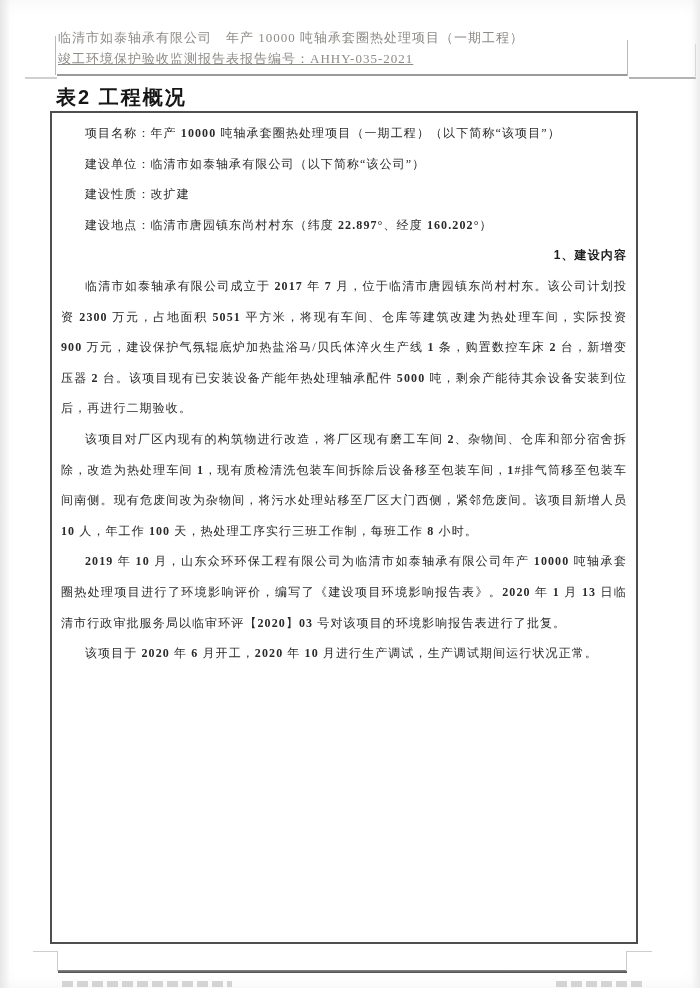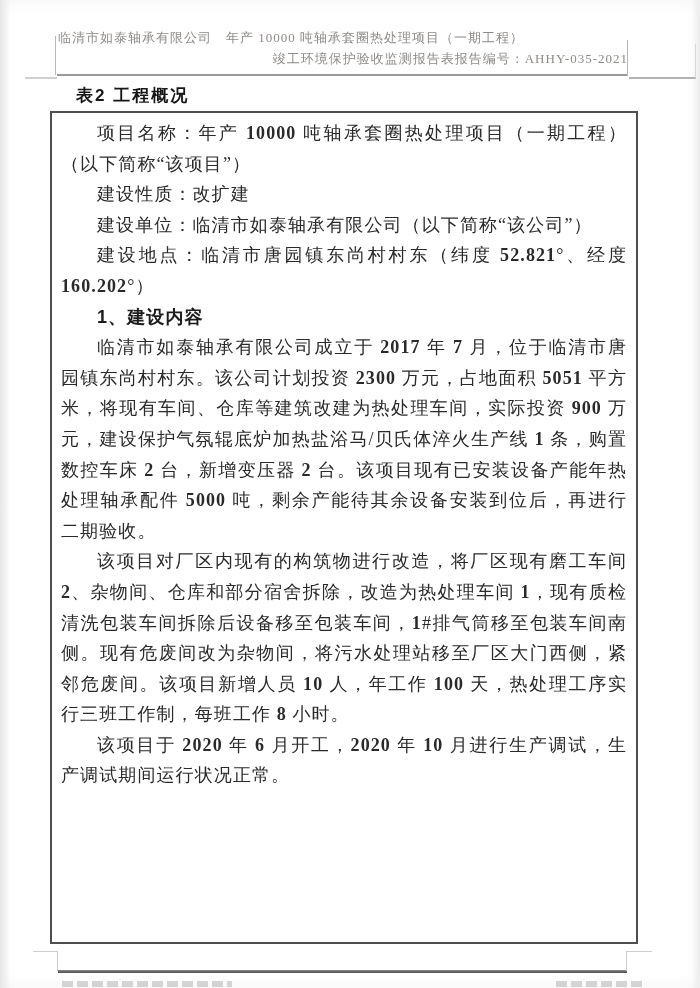--- a/index.html
+++ b/index.html
@@ -17,55 +17,55 @@
   .edge{position:absolute;top:0;height:988px;pointer-events:none;}
   .edge.left{left:0;width:10px;background:linear-gradient(90deg,#e7e7e7,rgba(255,255,255,0));}
   .edge.right{right:0;width:8px;background:linear-gradient(270deg,#ececec,rgba(255,255,255,0));}
 
   
   .doc-header{
     position:absolute;left:58px;top:27px;width:570px;
     color:var(--muted,#8e8b87);
     font-size:13px;line-height:21px;letter-spacing:1px;
   }
-  .doc-header .row2{display:flex;justify-content:flex-end;}
+  .doc-header .row2{display:flex;justify-content:flex-start;text-decoration:underline;}
 
   
   .rule{position:absolute;background:#9a9a9a;}
   .hr-left-tick{left:55px;top:36px;width:1px;height:39px;background:#b8b8b8;}
   .hr-main{left:57px;top:74px;width:571px;height:2px;background:#9a9a9a;}
   .hr-left-step{left:25px;top:77px;width:32px;height:2px;background:#d0d0d0;}
   .hr-right-tick{left:627px;top:40px;width:1px;height:36px;background:#b8b8b8;}
   .hr-right-ext{left:629px;top:77px;width:67px;height:2px;background:#b3b3b3;}
   .hr-right-outer{left:695px;top:44px;width:1px;height:34px;background:#d8d8d8;}
 
   .section-title{
-    position:absolute;left:76px;top:84px;
+    position:absolute;left:56px;top:84px;
     font-family:"Liberation Sans","DejaVu Sans",sans-serif;
-    font-weight:bold;font-size:17px;color:#161616;letter-spacing:2px;
+    font-weight:bold;font-size:20px;color:#161616;letter-spacing:2px;
   }
 
   
   .content-box{
     position:absolute;left:50px;top:111px;width:588px;height:833px;
     border:2px solid #4e4e4e;background:#fff;
     box-sizing:border-box;
     padding:5px 9px 0 9px;
     overflow:hidden;
   }
   .para, .sub-heading{
     margin:0;
-    font-size:18px;line-height:30.6px;letter-spacing:1.1px;
+    font-size:12px;line-height:30.6px;letter-spacing:1.1px;
     color:var(--ink,#2a2a2a);
     text-align:justify;
     text-indent:2em;
   }
   .sub-heading{
     font-family:"Liberation Sans","DejaVu Sans",sans-serif;
-    font-weight:bold;color:#1c1c1c;text-align:left;
+    font-weight:bold;color:#1c1c1c;text-align:right;
   }
   .num{font-weight:bold;}
 
   
   .fl-left-step-h{left:33px;top:951px;width:24px;height:1px;background:#cdcdcd;}
   .fl-left-step-v{left:57px;top:951px;width:1px;height:20px;background:#cdcdcd;}
   .footer-line{left:58px;top:970px;width:569px;height:3px;background:linear-gradient(#8a8a8a,#4d4d4d);}
   .fl-right-step-v{left:626px;top:951px;width:1px;height:20px;background:#cdcdcd;}
   .fl-right-step-h{left:626px;top:951px;width:26px;height:1px;background:#cdcdcd;}
 
@@ -96,26 +96,27 @@
   <div class="rule hr-main"></div>
   <div class="rule hr-left-step"></div>
   <div class="rule hr-right-tick"></div>
   <div class="rule hr-right-ext"></div>
   <div class="rule hr-right-outer"></div>
 
   <div class="section-title">表2 工程概况</div>
 
   <div class="content-box">
     <p class="para">项目名称：年产 <span class="num">10000</span> 吨轴承套圈热处理项目（一期工程）（以下简称“该项目”）</p>
+    <p class="para">建设单位：临清市如泰轴承有限公司（以下简称“该公司”）</p>
     <p class="para">建设性质：改扩建</p>
-    <p class="para">建设单位：临清市如泰轴承有限公司（以下简称“该公司”）</p>
-    <p class="para">建设地点：临清市唐园镇东尚村村东（纬度 <span class="num">52.821</span>°、经度 <span class="num">160.202</span>°）</p>
+    <p class="para">建设地点：临清市唐园镇东尚村村东（纬度 <span class="num">22.897</span>°、经度 <span class="num">160.202</span>°）</p>
     <p class="sub-heading">1、建设内容</p>
     <p class="para">临清市如泰轴承有限公司成立于 <span class="num">2017</span> 年 <span class="num">7</span> 月，位于临清市唐园镇东尚村村东。该公司计划投资 <span class="num">2300</span> 万元，占地面积 <span class="num">5051</span> 平方米，将现有车间、仓库等建筑改建为热处理车间，实际投资 <span class="num">900</span> 万元，建设保护气氛辊底炉加热盐浴马/贝氏体淬火生产线 <span class="num">1</span> 条，购置数控车床 <span class="num">2</span> 台，新增变压器 <span class="num">2</span> 台。该项目现有已安装设备产能年热处理轴承配件 <span class="num">5000</span> 吨，剩余产能待其余设备安装到位后，再进行二期验收。</p>
     <p class="para">该项目对厂区内现有的构筑物进行改造，将厂区现有磨工车间 <span class="num">2</span>、杂物间、仓库和部分宿舍拆除，改造为热处理车间 <span class="num">1</span>，现有质检清洗包装车间拆除后设备移至包装车间，<span class="num">1</span>#排气筒移至包装车间南侧。现有危废间改为杂物间，将污水处理站移至厂区大门西侧，紧邻危废间。该项目新增人员 <span class="num">10</span> 人，年工作 <span class="num">100</span> 天，热处理工序实行三班工作制，每班工作 <span class="num">8</span> 小时。</p>
+    <p class="para"><span class="num">2019</span> 年 <span class="num">10</span> 月，山东众环环保工程有限公司为临清市如泰轴承有限公司年产 <span class="num">10000</span> 吨轴承套圈热处理项目进行了环境影响评价，编写了《建设项目环境影响报告表》。<span class="num">2020</span> 年 <span class="num">1</span> 月 <span class="num">13</span> 日临清市行政审批服务局以临审环评【<span class="num">2020</span>】<span class="num">03</span> 号对该项目的环境影响报告表进行了批复。</p>
     <p class="para">该项目于 <span class="num">2020</span> 年 <span class="num">6</span> 月开工，<span class="num">2020</span> 年 <span class="num">10</span> 月进行生产调试，生产调试期间运行状况正常。</p>
   </div>
 
   <div class="rule fl-left-step-h"></div>
   <div class="rule fl-left-step-v"></div>
   <div class="rule footer-line"></div>
   <div class="rule fl-right-step-v"></div>
   <div class="rule fl-right-step-h"></div>
 
   <div class="footer-crop left"></div>

